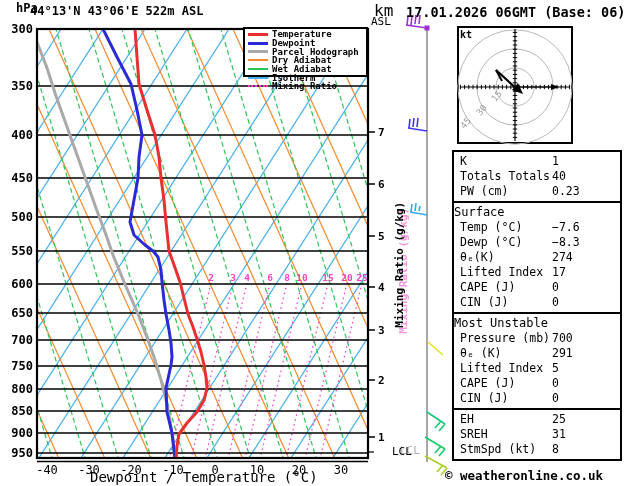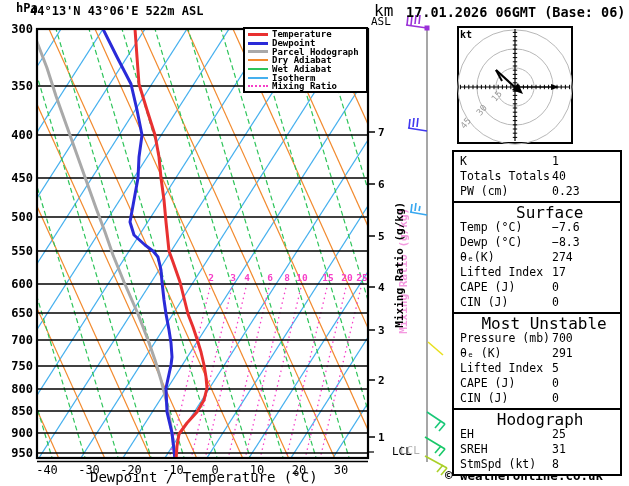--- a/index.html
+++ b/index.html
@@ -2,31 +2,31 @@
 <html><head>
 <meta charset="utf-8">
 <style>
   html,body{margin:0;padding:0;background:#fff}
   .canvas{position:relative;width:629px;height:486px;background:#fff;overflow:hidden;
           font-family:"DejaVu Sans Mono","Liberation Mono",monospace;color:#000}
   .t{position:absolute;white-space:pre;line-height:1.05}
   .bold{font-weight:bold}
   svg{position:absolute;left:0;top:0}
   
-  .legend{position:absolute;left:243px;top:27px;width:125px;height:66px;border:2px solid #000;
+  .legend{position:absolute;left:243px;top:27px;width:125px;height:50px;border:2px solid #000;
           background:#fff;box-sizing:border-box;padding:1px 0 6px 3px;z-index:5}
   .lrow{display:flex;align-items:center;height:8.7px;font-size:9px;font-weight:bold}
   .sw{width:20px;margin-right:4px;flex:none;height:0}
   
   .itable{position:absolute;left:452px;top:150px;width:170px;z-index:5}
   .sec{border:2px solid #000;background:#fff;box-sizing:border-box;margin-top:-2px;padding:2px 0 2px}
   .sec.first{margin-top:0}
   .row{position:relative;height:15px;line-height:15px;font-size:11.5px;padding-left:6px;white-space:pre}
   .row .val{position:absolute;left:98px;top:0}
-  .sechdr{height:15px;line-height:15px;font-size:16px;text-align:right;width:78%;white-space:pre}
+  .sechdr{height:15px;line-height:15px;font-size:12px;text-align:left;width:78%;white-space:pre}
   .rot{transform:rotate(-90deg)}
 </style>
 </head>
 <body>
 
 <div class="canvas">
 
   <svg id="skewt" width="629" height="486" viewBox="0 0 629 486">
       <defs>
         <clipPath id="plotclip">
@@ -329,20 +329,19 @@
     </div>
     <div class="sec">
       <div class="sechdr" style="width:92%">Most Unstable</div>
       <div class="row"><span>Pressure (mb)</span><span class="val">700</span></div>
       <div class="row"><span>θₑ (K)</span><span class="val">291</span></div>
       <div class="row"><span>Lifted Index</span><span class="val">5</span></div>
       <div class="row"><span>CAPE (J)</span><span class="val">0</span></div>
       <div class="row"><span>CIN (J)</span><span class="val">0</span></div>
     </div>
     <div class="sec">
-      <div class="sechdr">Hodograph</div>
       <div class="row"><span>EH</span><span class="val">25</span></div>
       <div class="row"><span>SREH</span><span class="val">31</span></div>
       <div class="row"><span>StmSpd (kt)</span><span class="val">8</span></div>
     </div>
   </div>
 
 </div>
 
 </body></html>

